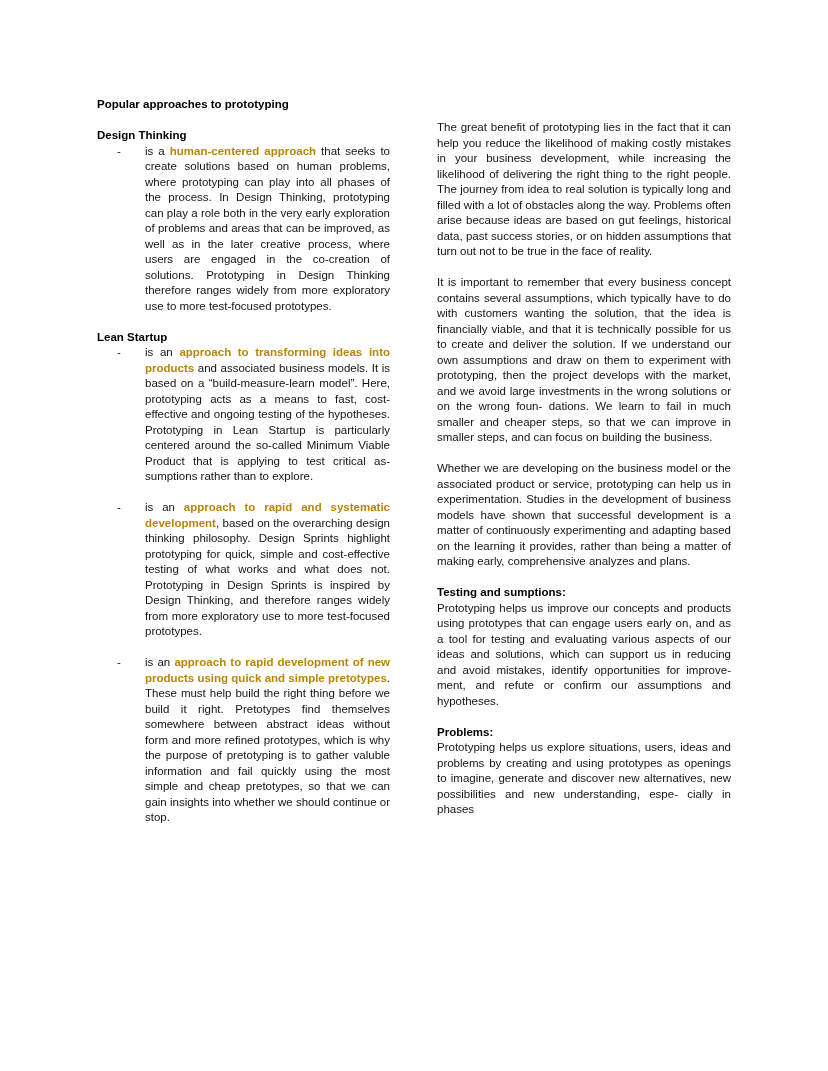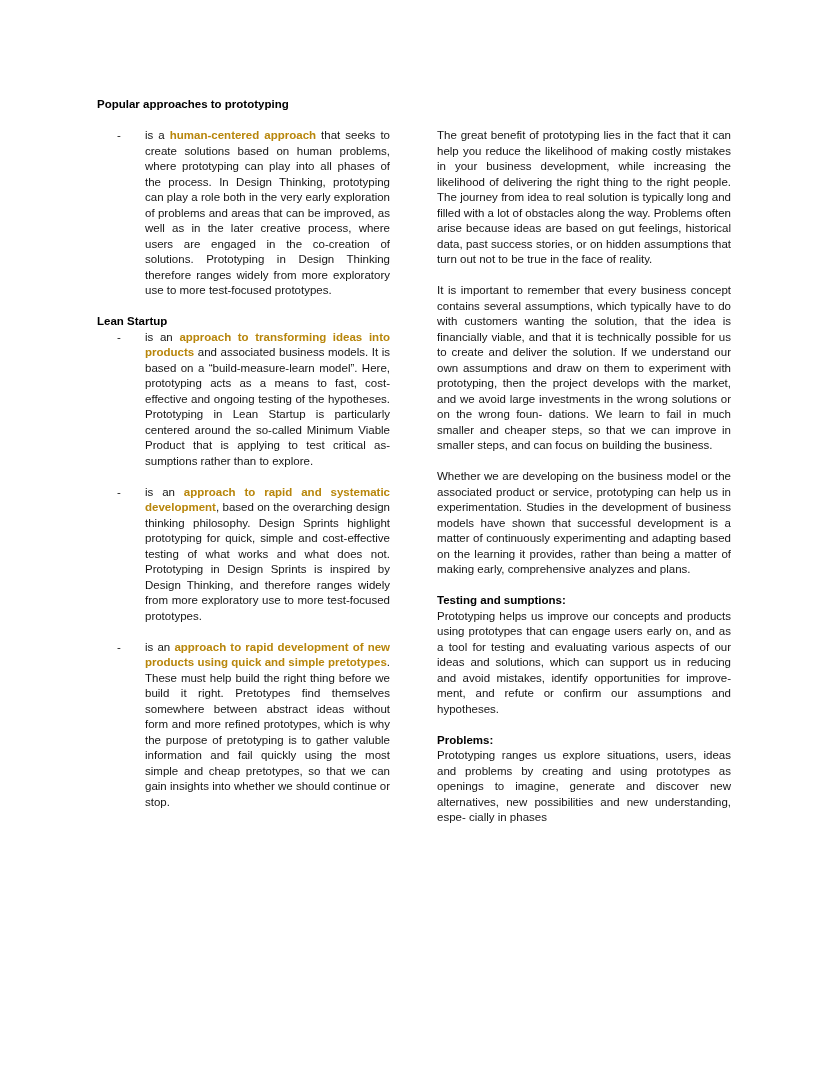--- a/index.html
+++ b/index.html
@@ -14,21 +14,21 @@
     overflow: hidden;
     font-family: "Liberation Sans", sans-serif;
     font-size: 11.5px;
     line-height: 15.5px;
     color: #141414;
     padding: 97px 97px 0 97px;
   }
   .columns {
     display: flex;
     gap: 47px;
-    align-items: flex-end;
+    align-items: center;
   }
   .col-left  { width: 293px; flex: 0 0 293px; }
   .col-right { width: 294px; flex: 0 0 294px; }
   h3.doc-title {
     font-size: 11.5px;
     line-height: 15.5px;
     font-weight: bold;
     color: #000000;
     margin: 0 0 15.5px 0;
   }
@@ -65,20 +65,21 @@
 </head>
 <body>
 
 <div class="page">
   <div class="columns">
 
     <div class="col-left">
       <h3 class="doc-title">Popular approaches to prototyping</h3>
 
       <div class="left-section">
+        <h4 class="sec-heading">Design Thinking</h4>
         <div class="bullet-item">
           <span class="bullet-dash">-</span>
           <p class="bullet-text"><span>is a </span><span class="hl">human-centered approach</span><span> that seeks to create solutions based on human problems, where prototyping can play into all phases of the process. In Design Thinking, prototyping can play a role both in the very early exploration of problems and areas that can be improved, as well as in the later creative process, where users are engaged in the co-creation of solutions. Prototyping in Design Thinking therefore ranges widely from more exploratory use to more test-focused prototypes.</span></p>
         </div>
       </div>
 
       <div class="left-section">
         <h4 class="sec-heading">Lean Startup</h4>
         <div class="bullet-item">
           <span class="bullet-dash">-</span>
@@ -110,18 +111,18 @@
       </div>
 
 
       <div>
         <h4 class="sec-heading">Testing and sumptions:</h4>
         <p class="para">Prototyping helps us improve our concepts and products using prototypes that can engage users early on, and as a tool for testing and evaluating various aspects of our ideas and solutions, which can support us in reducing and avoid mistakes, identify opportunities for improve- ment, and refute or confirm our assumptions and hypotheses.</p>
       </div>
 
       <div>
         <h4 class="sec-heading">Problems:</h4>
-        <p class="para last">Prototyping ranges us explore situations, users, ideas and problems by creating and using prototypes as openings to imagine, generate and discover new alternatives, new possibilities and new understanding, espe- cially in phases</p>
+        <p class="para last">Prototyping helps us explore situations, users, ideas and problems by creating and using prototypes as openings to imagine, generate and discover new alternatives, new possibilities and new understanding, espe- cially in phases</p>
       </div>
 
     </div>
   </div>
 </div>
 
 </body></html>

